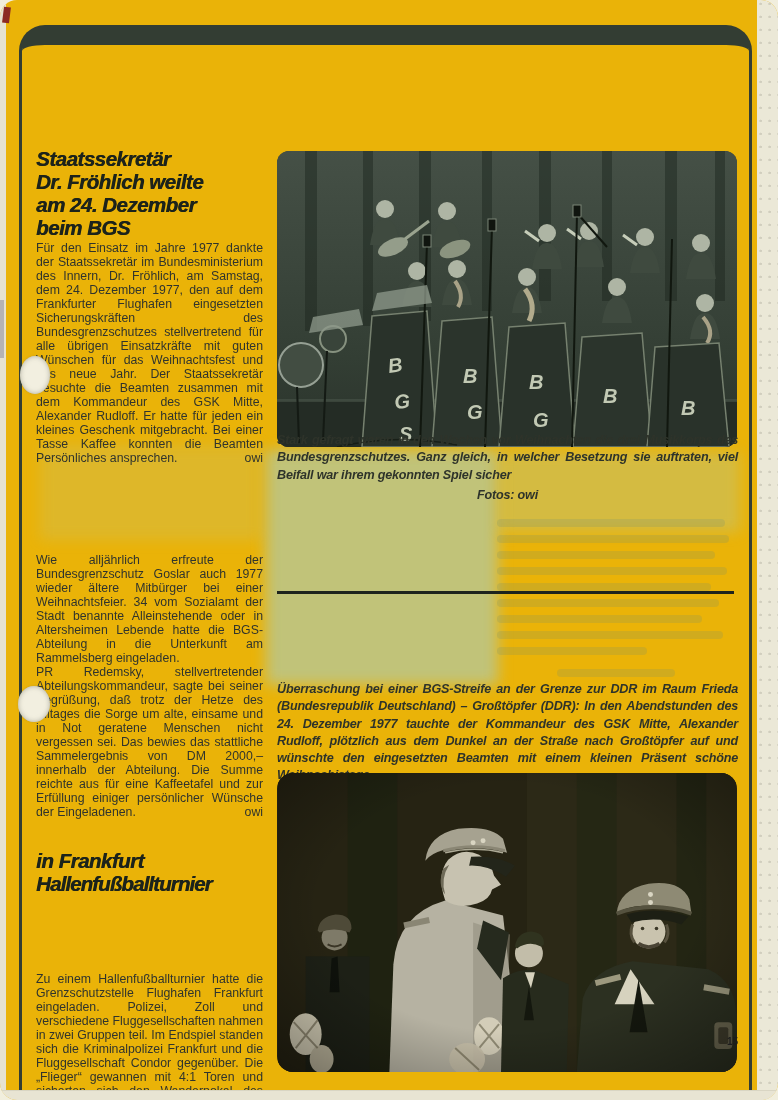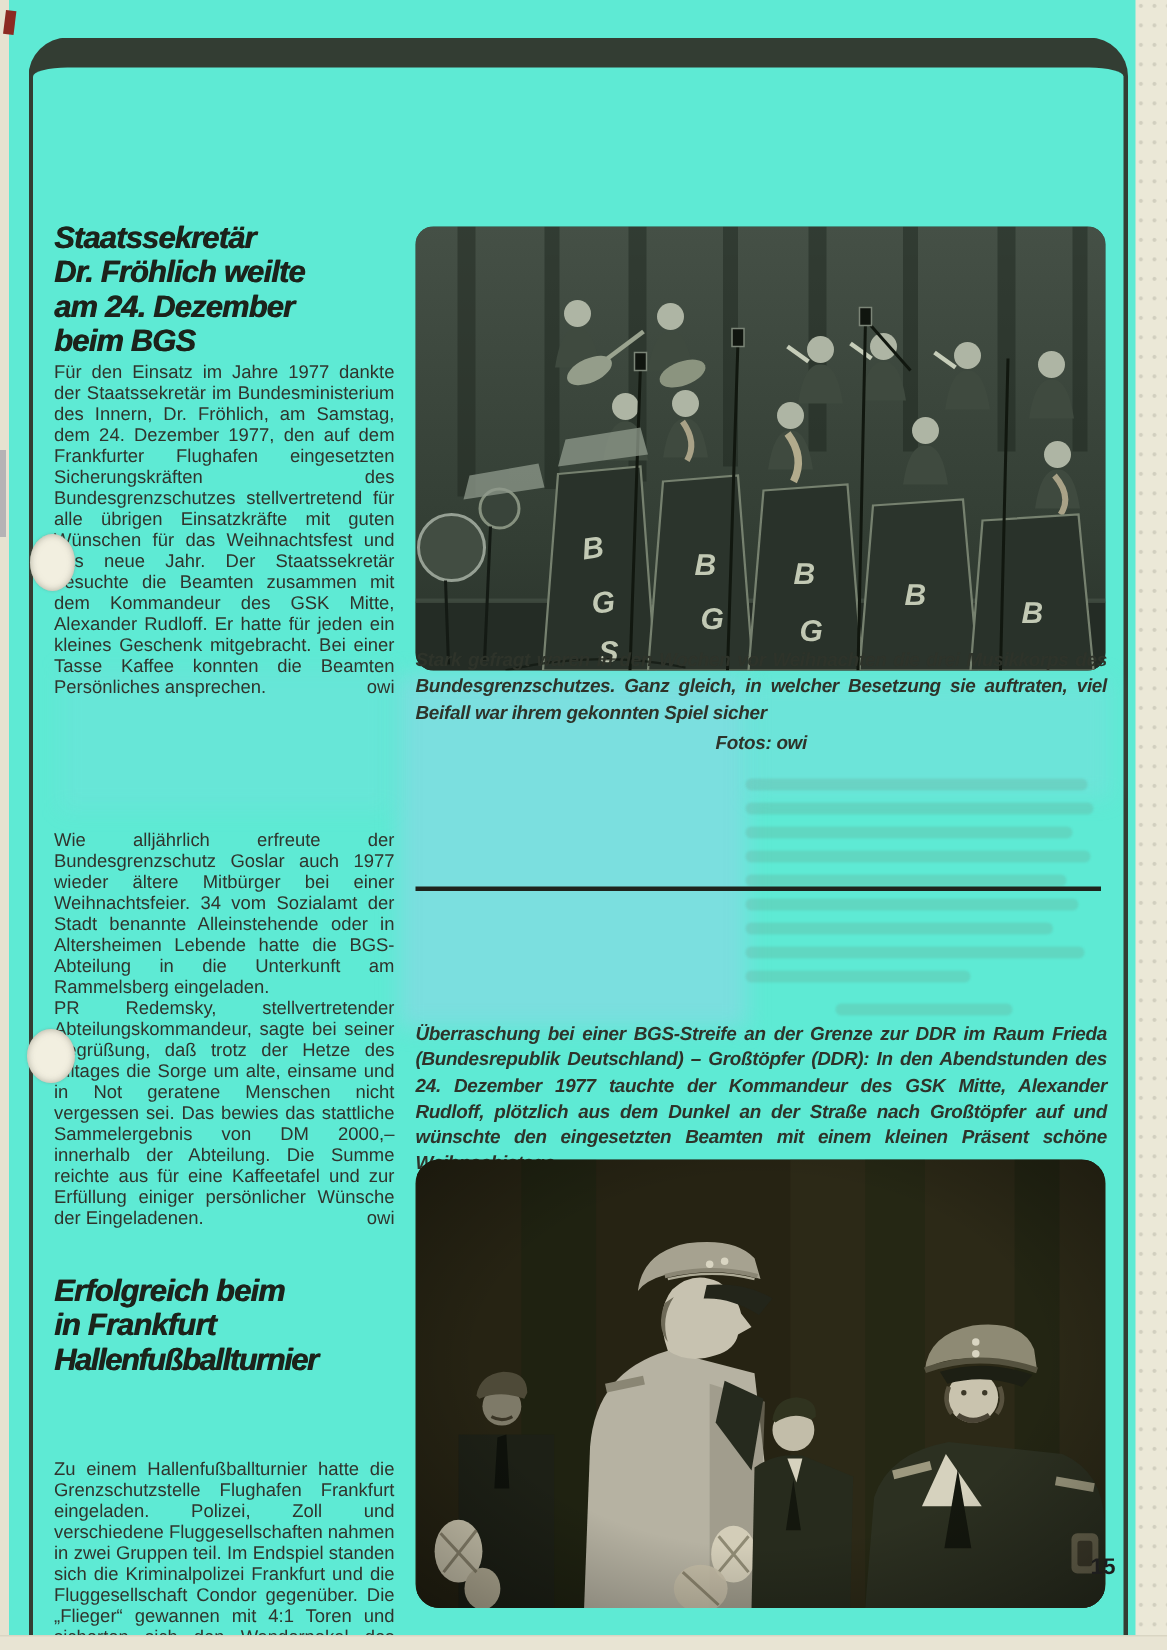--- a/index.html
+++ b/index.html
@@ -1,17 +1,17 @@
 <!DOCTYPE html>
 <html><head>
 <meta charset="utf-8">
 <style>
   html,body{margin:0;padding:0;}
   body{width:778px;height:1100px;background:#f1eedd;font-family:"Liberation Sans",sans-serif;overflow:hidden;}
-  #page{position:relative;width:778px;height:1100px;background:#5eead4;overflow:hidden;}
+  #page{position:relative;width:778px;height:1100px;background:#eab308;overflow:hidden;border-radius:17px;}
 
   
   .edge-left{position:absolute;left:0;top:0;width:6px;height:1100px;background:#e6e2d0;z-index:4;}
   .edge-right{position:absolute;left:757px;top:0;width:21px;height:1100px;background:#ebe8d7;z-index:4;
     background-image:radial-gradient(circle at 40% 30%, rgba(90,90,80,.18) 1px, transparent 1.6px);
     background-size:9px 13px;}
   .edge-bottom{position:absolute;left:0;top:1090px;width:778px;height:10px;background:#e8e4d3;border-top:1px solid #d9d5c3;z-index:4;}
   .red-mark{position:absolute;left:3px;top:7px;width:7px;height:16px;background:#8c2a22;transform:rotate(7deg);z-index:5;}
   .blue-smudge{position:absolute;left:0;top:300px;width:4px;height:58px;background:rgba(70,70,120,.30);z-index:5;}
   .blob{position:absolute;background:#f2efe0;border-radius:50%;
@@ -54,21 +54,21 @@
   .photo{position:absolute;left:277px;width:460px;overflow:hidden;z-index:2;background:#333f35;}
   #photo-1{top:151px;height:296px;border-radius:12px;}
   #photo-2{top:773px;height:299px;border-radius:16px;background:#242114;}
   .caption-block{position:absolute;left:277px;width:461px;font-size:12.6px;line-height:17.3px;
     font-weight:bold;font-style:italic;color:#2e332a;text-align:justify;z-index:2;letter-spacing:-0.2px;}
   .caption-block p{margin:0;}
   #caption-1{top:432px;}
   #caption-2{top:681px;}
   .credit{text-align:center;margin-top:3px;}
   .divider{position:absolute;left:277px;top:591px;width:457px;height:2.5px;background:#1e241d;z-index:2;}
-  .pagenum{position:absolute;left:727px;top:1036px;width:24px;font-size:15px;font-weight:bold;color:#1d1d1d;z-index:3;}
+  .pagenum{position:absolute;left:727px;top:1036px;width:24px;font-size:10px;font-weight:bold;color:#1d1d1d;z-index:3;}
 </style>
 </head>
 <body>
 
 <div id="page">
 
   <div class="edge-left"></div>
   <div class="edge-right"></div>
   <div class="edge-bottom"></div>
   <div class="red-mark"></div>
@@ -105,21 +105,20 @@
     <div class="byline">owi</div>
   </div>
 
   <div class="body-block" id="body-2">
     <p>Wie alljährlich erfreute der Bundesgrenzschutz Goslar auch 1977 wieder ältere Mitbürger bei einer Weihnachtsfeier. 34 vom Sozialamt der Stadt benannte Alleinstehende oder in Altersheimen Lebende hatte die BGS-Abteilung in die Unterkunft am Rammelsberg eingeladen.</p>
     <p>PR Redemsky, stellvertretender Abteilungskommandeur, sagte bei seiner Begrüßung, daß trotz der Hetze des Alltages die Sorge um alte, einsame und in Not geratene Menschen nicht vergessen sei. Das bewies das stattliche Sammelergebnis von DM 2000,– innerhalb der Abteilung. Die Summe reichte aus für eine Kaffeetafel und zur Erfüllung einiger persönlicher Wünsche der Eingeladenen.</p>
     <div class="byline">owi</div>
   </div>
 
   <div class="headline" id="headline-3">
-    <div>Erfolgreich beim</div>
     <div>in Frankfurt</div>
     <div style="letter-spacing:-0.9px;">Hallenfußballturnier</div>
   </div>
   <div class="body-block" id="body-3">
     <p>Zu einem Hallenfußballturnier hatte die Grenzschutzstelle Flughafen Frankfurt eingeladen. Polizei, Zoll und verschiedene Fluggesellschaften nahmen in zwei Gruppen teil. Im Endspiel standen sich die Kriminalpolizei Frankfurt und die Fluggesellschaft Condor gegenüber. Die „Flieger“ gewannen mit 4:1 Toren und sicherten sich den Wanderpokal des Bundesgrenzschutzverbandes. Das Turnier endete mit einem gemütlichen Beisammensein.</p>
     <div class="byline">A.</div>
   </div>
 
   <div class="photo" id="photo-1">
     <svg width="460" height="296" viewBox="0 0 460 296" xmlns="http://www.w3.org/2000/svg">

